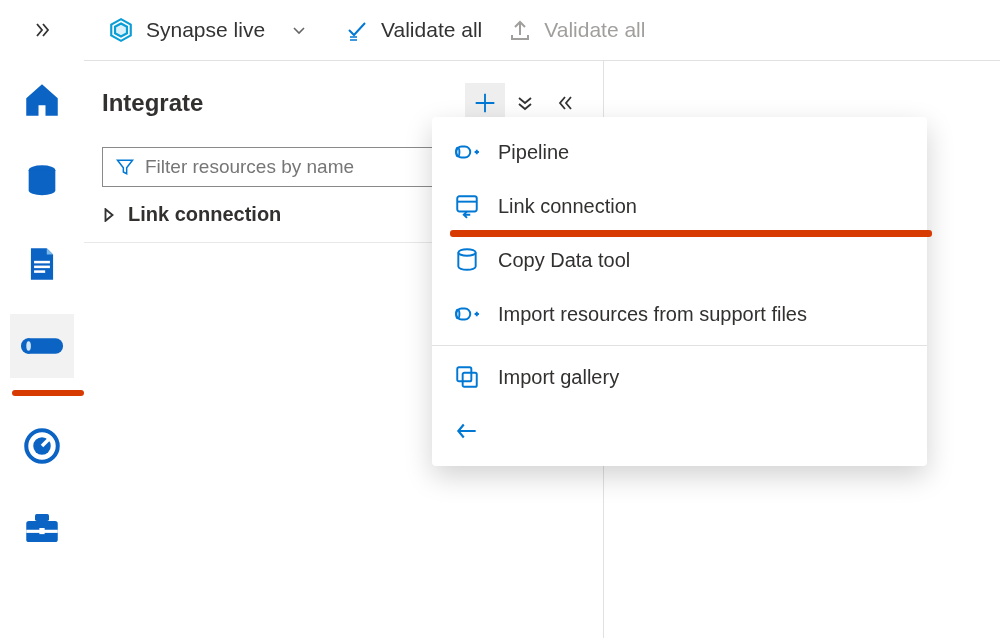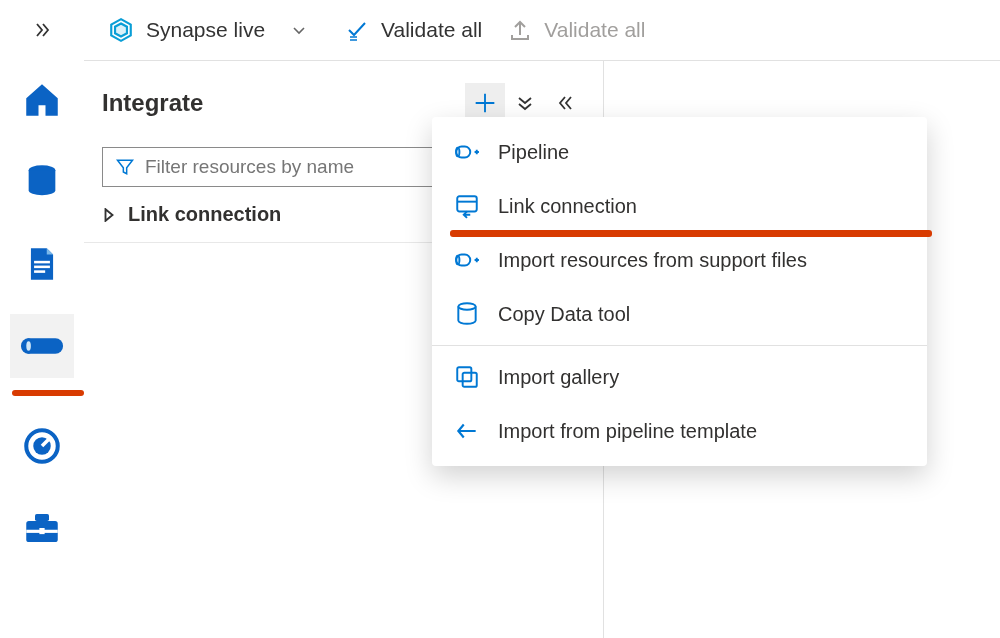--- a/index.html
+++ b/index.html
@@ -233,54 +233,53 @@
             <path d="M10 20 L15 20 M12 17 L9 20 L12 23"></path>
           </svg>
         </span>
         <span>Link connection</span>
         <div class="dropdown-redline"></div>
       </div>
 
       <div class="dropdown-item">
         <span class="ic">
           <svg width="26" height="26" viewBox="0 0 24 24" fill="none" stroke="#0078d4" stroke-width="1.8">
+            <ellipse cx="12" cy="5" rx="8" ry="3"></ellipse>
+            <path d="M4 5 V18 a8 3 0 0 0 16 0 V5"></path>
+          </svg>
+        </span>
+        <span>Copy Data tool</span>
+      </div>
+
+      <div class="dropdown-item">
+        <span class="ic">
+          <svg width="26" height="26" viewBox="0 0 24 24" fill="none" stroke="#0078d4" stroke-width="1.8">
             <rect x="2" y="7" width="13" height="10" rx="5"></rect>
             <ellipse cx="3.5" cy="12" rx="1.5" ry="4"></ellipse>
             <path d="M19 12 H23 M21 10 V14"></path>
           </svg>
         </span>
         <span>Import resources from support files</span>
       </div>
 
-      <div class="dropdown-item">
-        <span class="ic">
-          <svg width="26" height="26" viewBox="0 0 24 24" fill="none" stroke="#0078d4" stroke-width="1.8">
-            <ellipse cx="12" cy="5" rx="8" ry="3"></ellipse>
-            <path d="M4 5 V18 a8 3 0 0 0 16 0 V5"></path>
-          </svg>
-        </span>
-        <span>Copy Data tool</span>
-      </div>
-
       <div class="dropdown-sep"></div>
 
       <div class="dropdown-item">
         <span class="ic">
           <svg width="26" height="26" viewBox="0 0 24 24" fill="none" stroke="#0078d4" stroke-width="1.8">
             <rect x="3" y="3" width="13" height="13" rx="1.5"></rect>
             <rect x="8" y="8" width="13" height="13" rx="1.5"></rect>
           </svg>
         </span>
         <span>Import gallery</span>
       </div>
 
       <div class="dropdown-item">
         <span class="ic">
           <svg width="26" height="26" viewBox="0 0 24 24" fill="none" stroke="#0078d4" stroke-width="2">
             <path d="M20 12 H4 M9 6 L4 12 L9 18"></path>
           </svg>
         </span>
-        <span>Import from pipeline template</span>
       </div>
     </div>
 
   </div>
 </div>
 
 </body></html>

